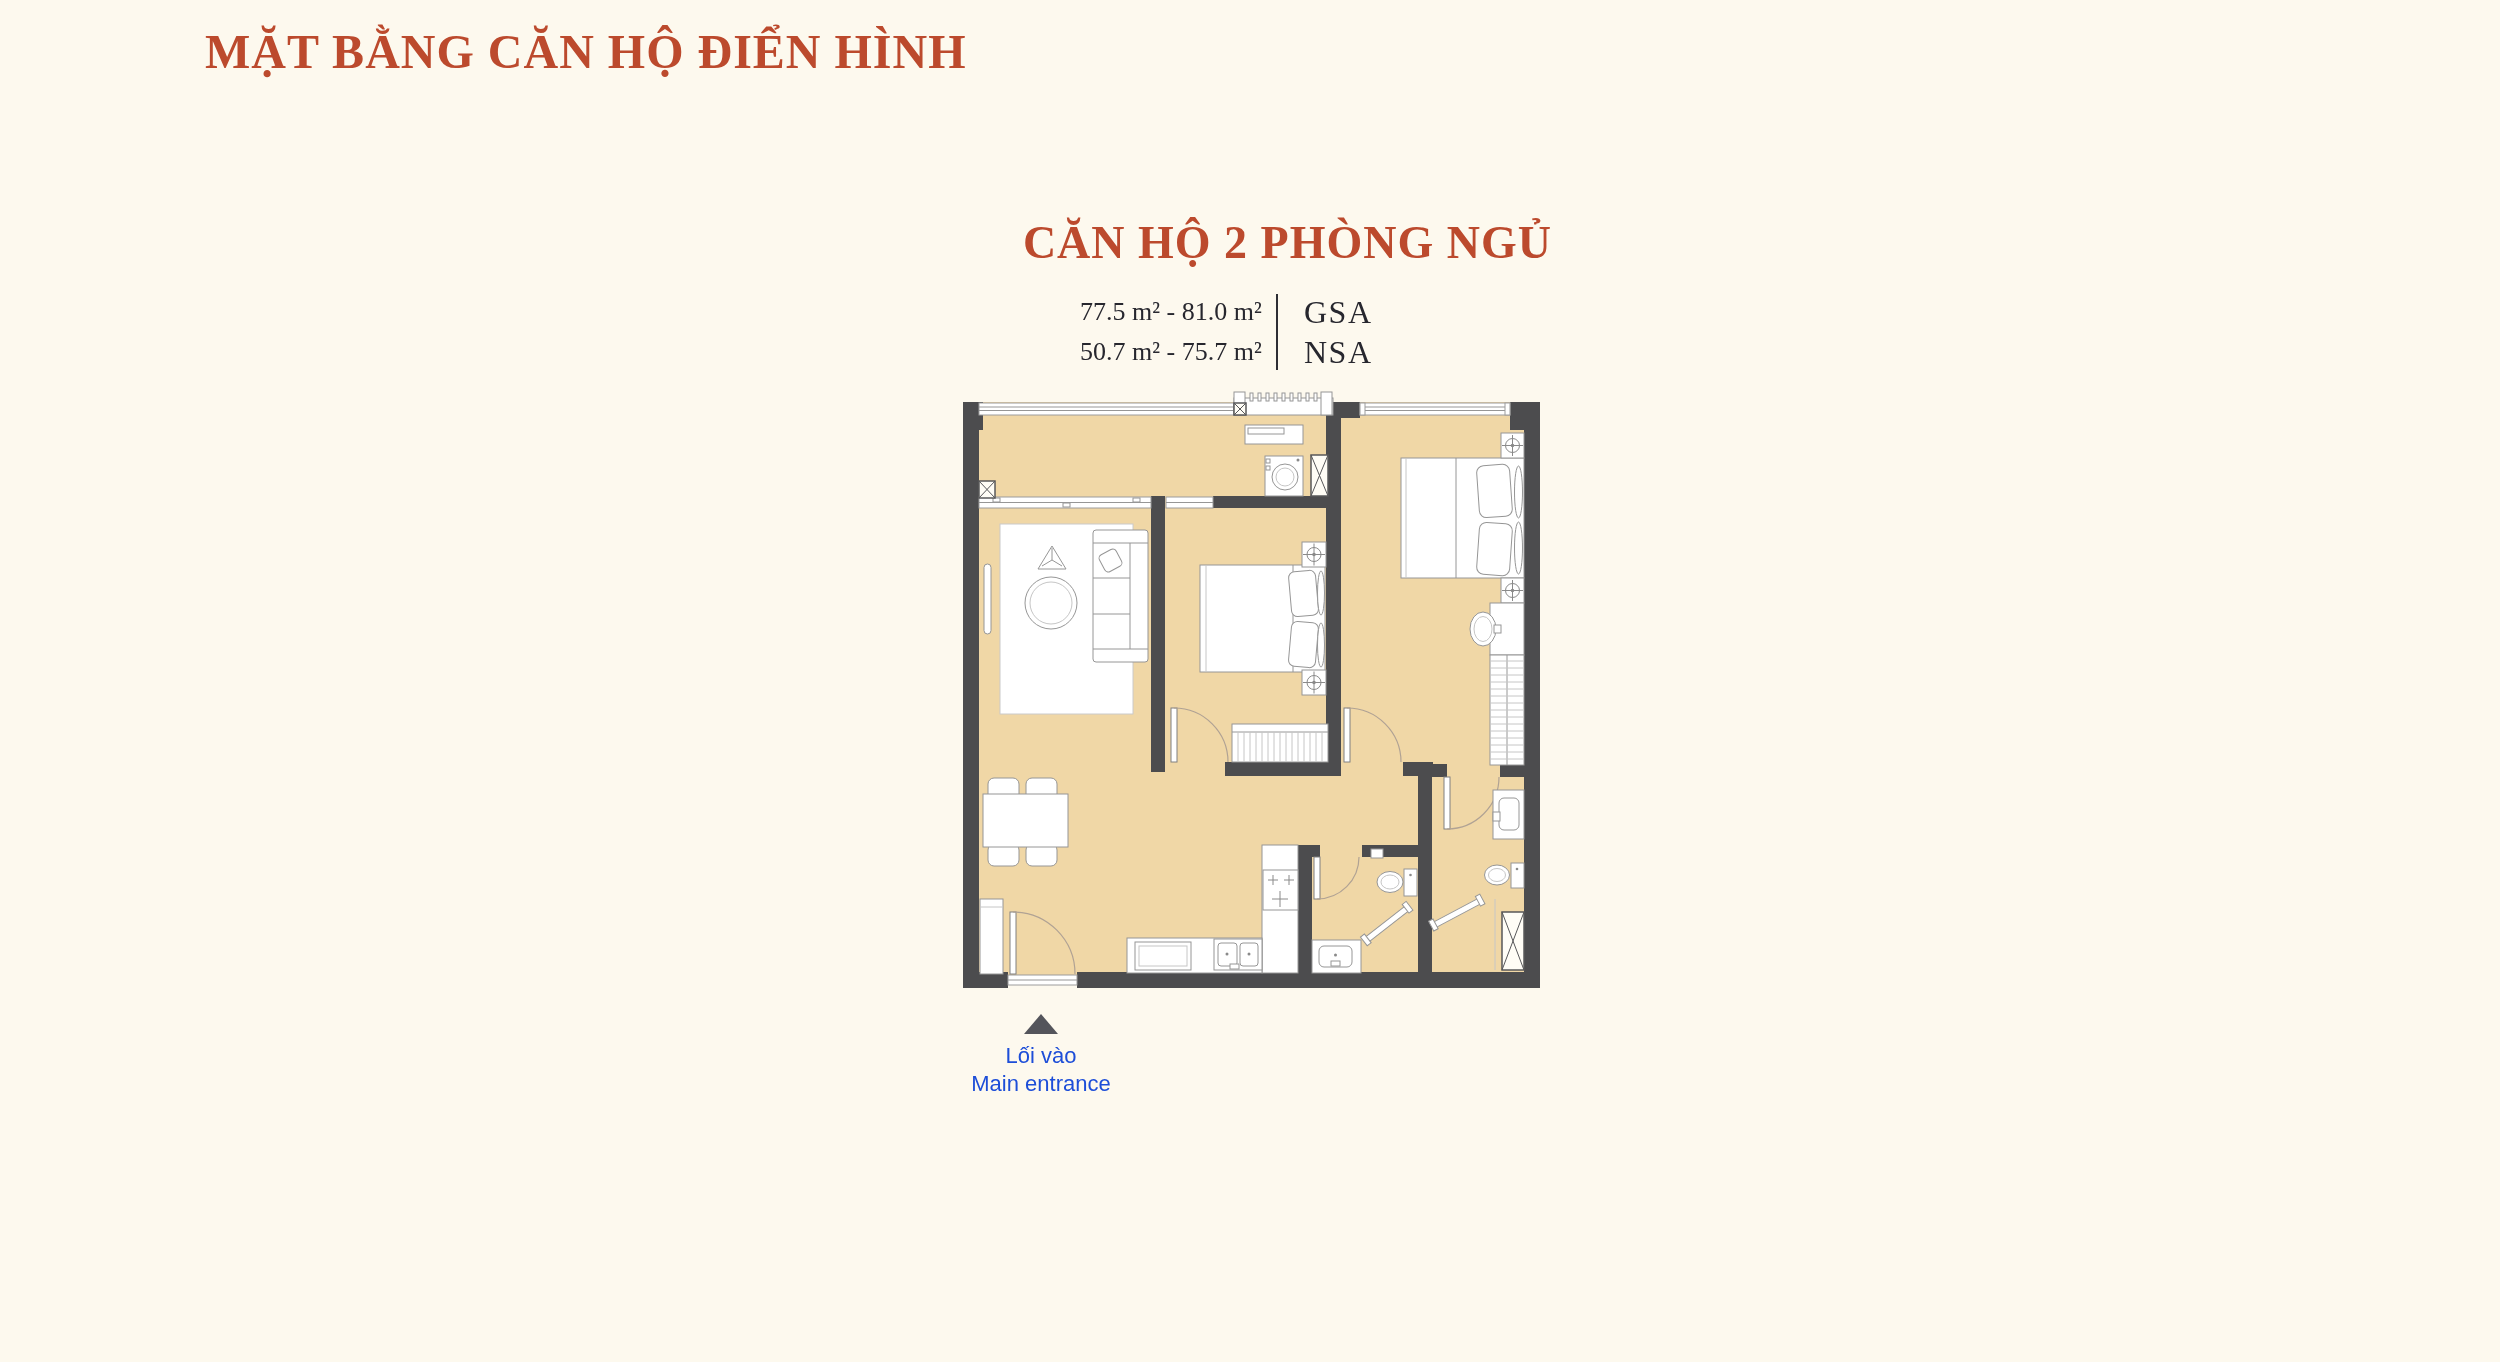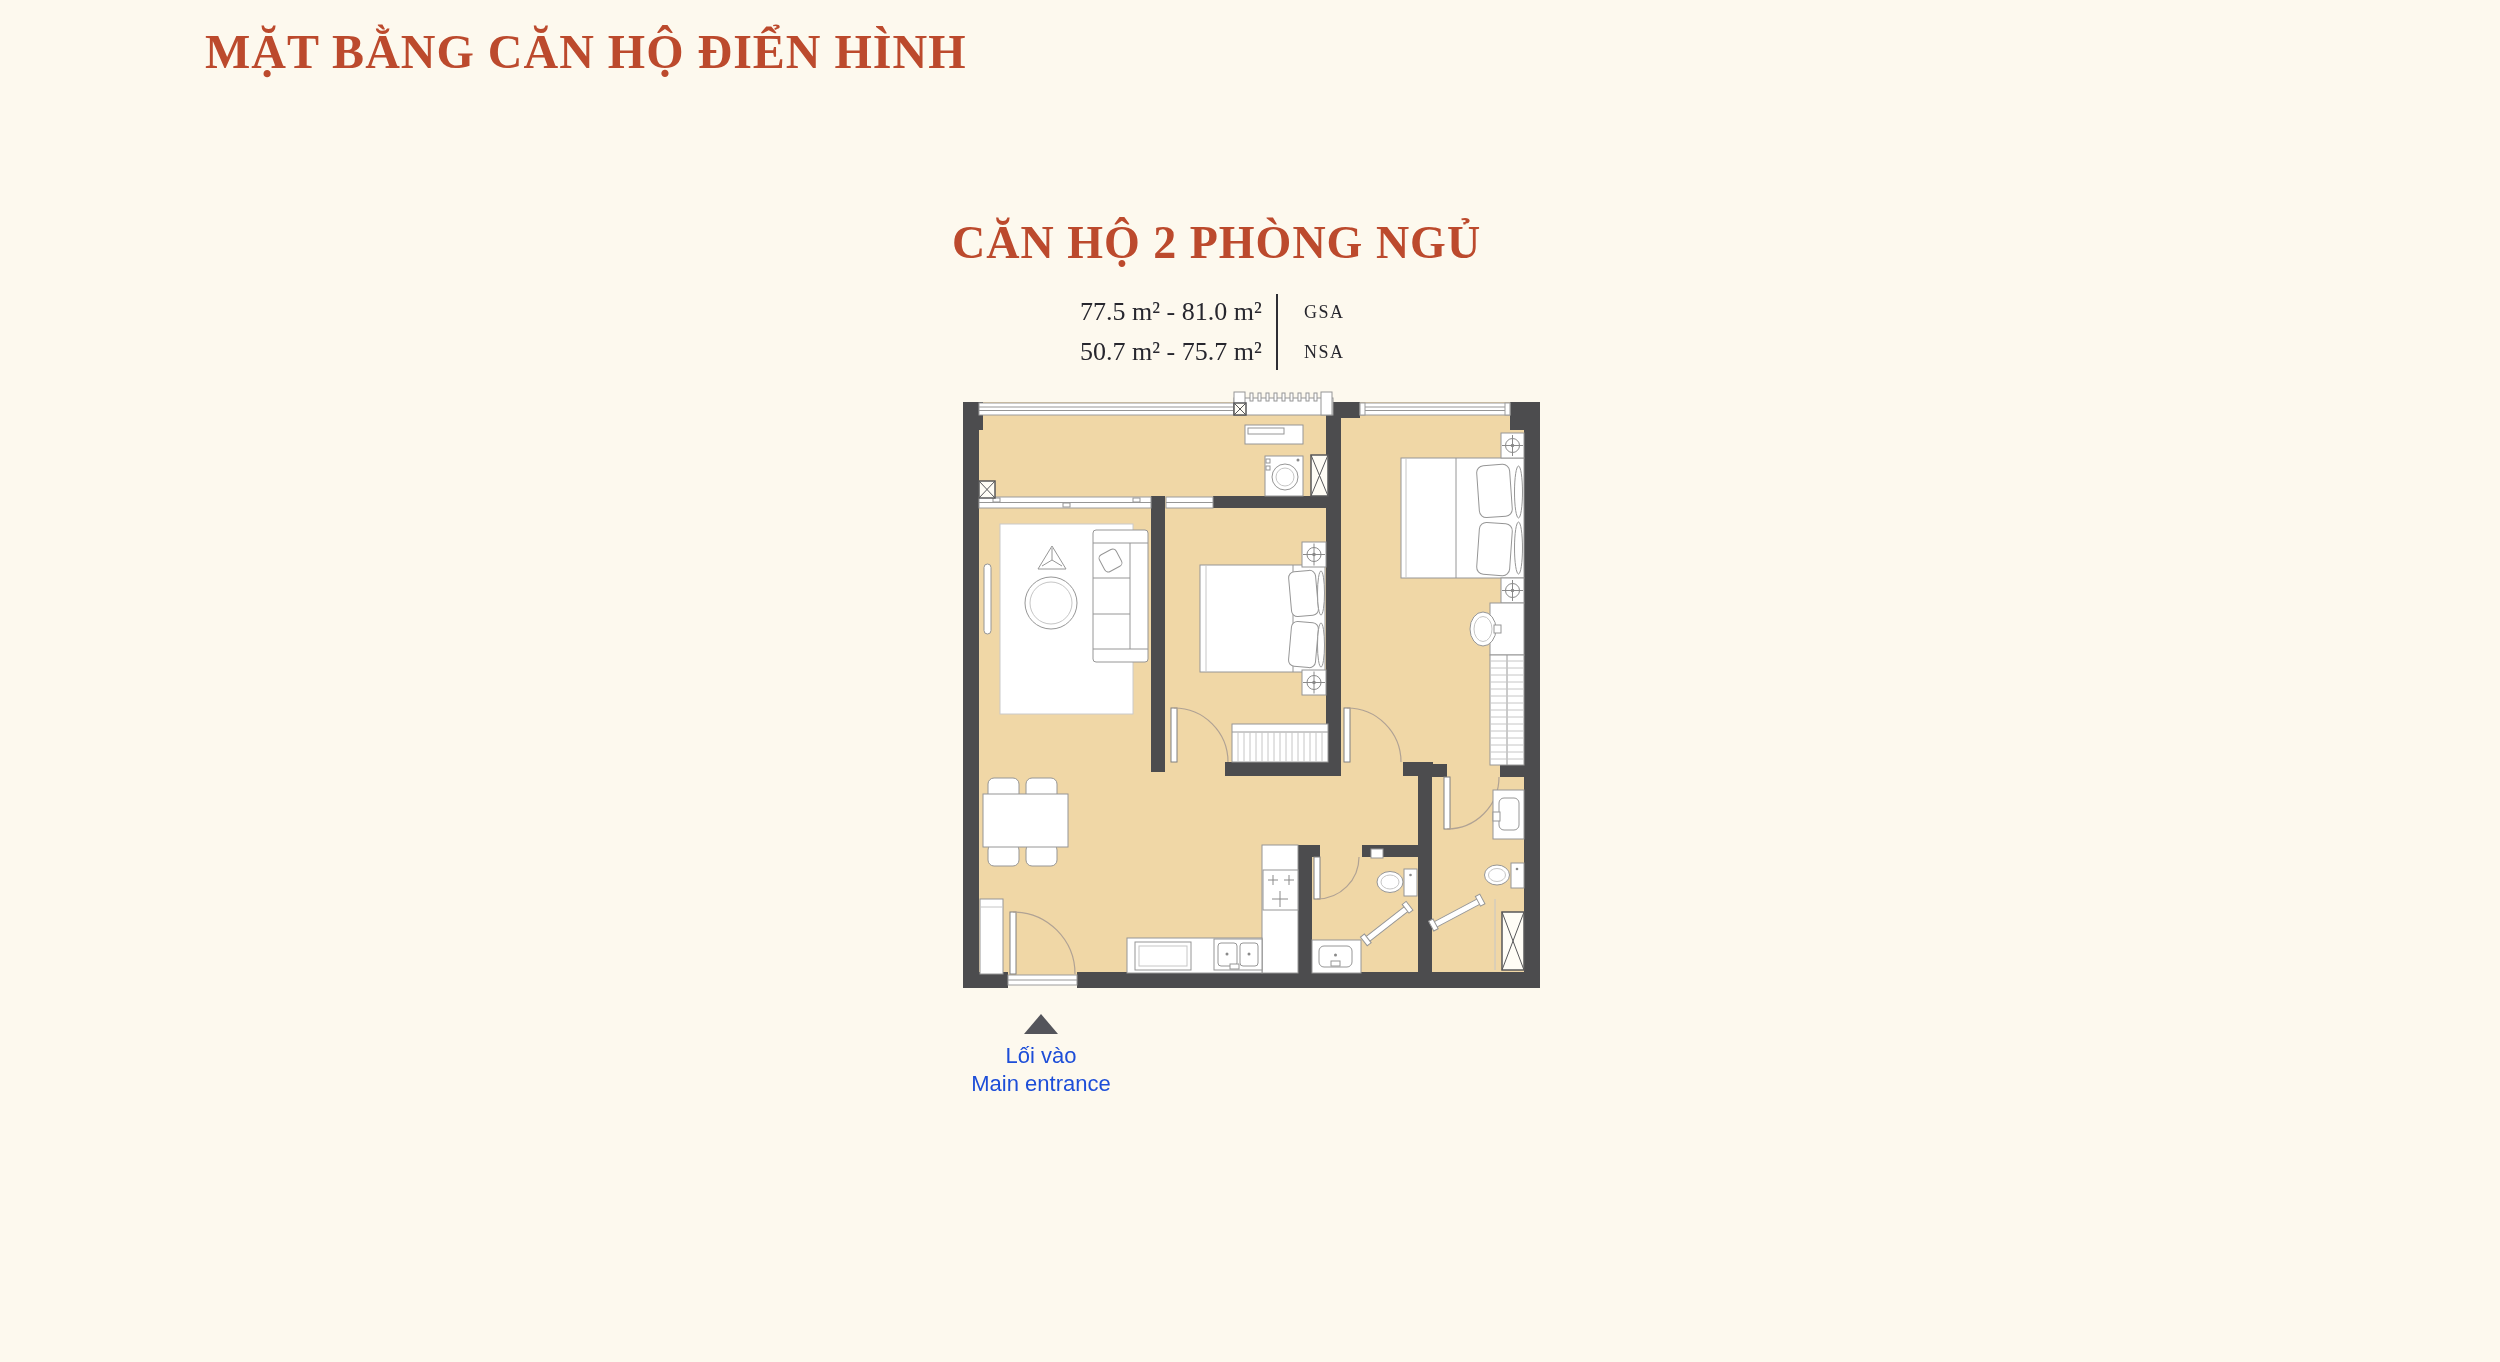--- a/index.html
+++ b/index.html
@@ -7,28 +7,28 @@
     --text-dark:#27272E; --muted:#54555B; --line:#969696; --line-light:#C6C6C6; --arc:#B0A294;
   }
   *{margin:0;padding:0;box-sizing:border-box}
   html,body{width:2500px;height:1362px}
   body{background:var(--background);font-family:"Liberation Serif",serif;position:relative;overflow:hidden}
   .page{position:absolute;inset:0}
 
   .title{position:absolute;left:205px;top:24px;font-size:48px;letter-spacing:1px;
          color:var(--accent);font-weight:600;white-space:nowrap}
 
-  .unit-head{position:absolute;left:952px;top:216px;width:600px;text-align:left;
+  .unit-head{position:absolute;left:952px;top:216px;width:600px;text-align:right;
              font-size:46px;letter-spacing:1px;color:var(--accent);font-weight:600;white-space:nowrap}
 
   .area-block{position:absolute;left:1080px;top:292px;display:flex;align-items:stretch}
   .area-nums{width:176px;text-align:left}
   .area-nums div{font-size:26px;line-height:40px;color:var(--text-dark);white-space:nowrap}
   .area-divider{width:2px;background:#2E2E34;margin:2px 26px 2px 20px}
-  .area-labels div{font-size:18px;line-height:40px;letter-spacing:1.5px;color:var(--text-dark)}
+  .area-labels div{font-size:32px;line-height:40px;letter-spacing:1.5px;color:var(--text-dark)}
 
   .plan-wrap{position:absolute;left:963px;top:388px;width:578px;height:602px}
   svg{display:block}
 
   .floor{fill:var(--floor)}
   .wall{fill:var(--wall)}
   .win{fill:#FFFFFF;stroke:#9C9C9C;stroke-width:1}
   .fw{fill:#FFFFFF;stroke:var(--line);stroke-width:1}
   .ln{fill:none;stroke:var(--line);stroke-width:1}
   .lt{fill:none;stroke:var(--line-light);stroke-width:1}

